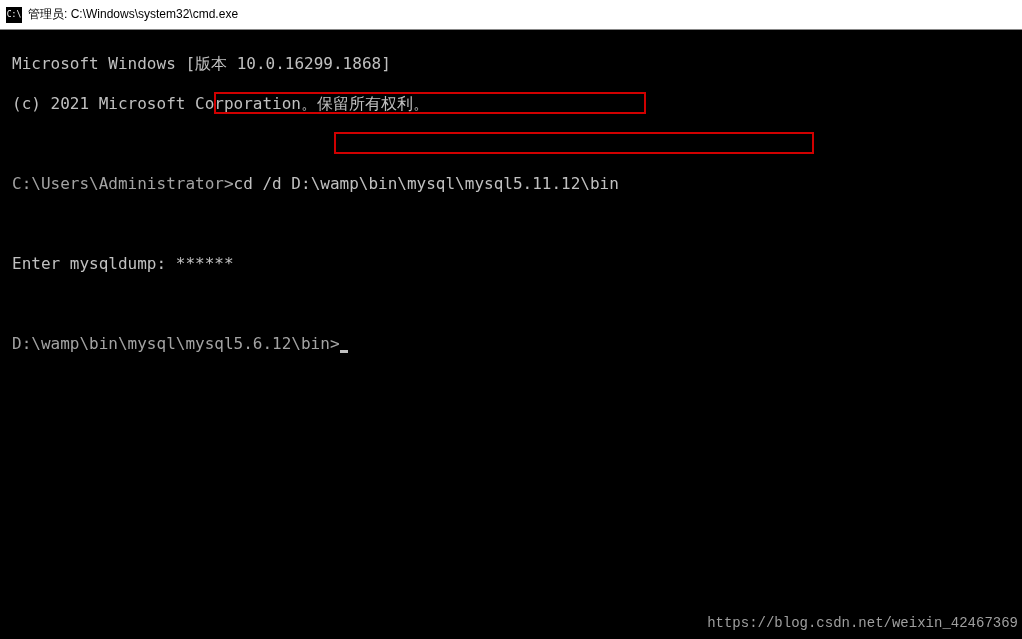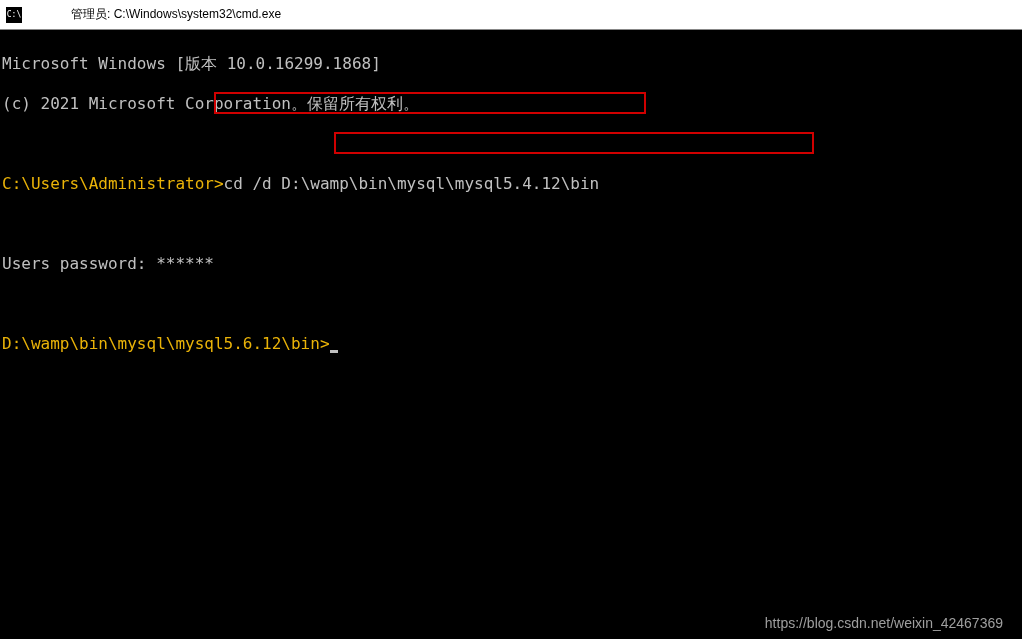--- a/index.html
+++ b/index.html
@@ -32,79 +32,78 @@
       justify-content: center;
       margin-right: 6px;
       font-size: 8px;
       color: #fff;
       font-family: monospace;
     }
     .titlebar-text {
       font-size: 12px;
       color: #000;
       font-family: "Microsoft YaHei", "SimSun", sans-serif;
-      margin-left: 43px;
     }
     .terminal {
       background: #000;
       color: #c0c0c0;
       font-size: 16px;
       line-height: 20px;
-      padding: 4px 2px;
+      padding: 4px 12px;
       font-family: "SimSun", "Consolas", monospace;
       white-space: pre;
       position: relative;
       height: calc(100% - 30px);
     }
     .line {
       display: block;
       height: 20px;
       position: relative;
     }
     .prompt {
-      color: #eab308;
+      color: #a3a3a3;
     }
     .highlight-box {
       border: 2px solid #d00000;
       position: absolute;
       pointer-events: none;
     }
     .cursor {
       display: inline-block;
       width: 8px;
       height: 3px;
       background: #c0c0c0;
       vertical-align: bottom;
       margin-bottom: 1px;
     }
     .watermark {
       position: absolute;
       bottom: 8px;
-      right: 19px;
+      right: 4px;
       color: #bbb;
       font-size: 14px;
-      font-family: Liberation Sans, sans-serif;
+      font-family: Liberation Mono, monospace;
       opacity: 0.85;
     }
   </style>
 </head>
 <body>
 
 <div class="titlebar">
   <span class="titlebar-icon">C:\</span>
   <span class="titlebar-text">管理员: C:\Windows\system32\cmd.exe</span>
 </div>
 
 <div class="terminal">
 <span class="line">Microsoft Windows [版本 10.0.16299.1868]</span>
 <span class="line">(c) 2021 Microsoft Corporation。保留所有权利。</span>
 <span class="line"></span>
-<span class="line"><span class="prompt">C:\Users\Administrator&gt;</span><span>cd /d D:\wamp\bin\mysql\mysql5.4.12\bin</span></span>
+<span class="line"><span class="prompt">C:\Users\Administrator&gt;</span><span>cd /d D:\wamp\bin\mysql\mysql5.11.12\bin</span></span>
 <span class="line"></span>
-<span class="line"><span>Users password: </span><span>******</span></span>
+<span class="line"><span>Enter mysqldump: </span><span>******</span></span>
 <span class="line"></span>
 <span class="line"><span class="prompt">D:\wamp\bin\mysql\mysql5.6.12\bin&gt;</span><span class="cursor"></span></span>
 
 <div class="highlight-box" style="left:214px; top:62px; width:432px; height:22px;"></div>
 <div class="highlight-box" style="left:334px; top:102px; width:480px; height:22px;"></div>
 </div>
 
 <div class="watermark">https://blog.csdn.net/weixin_42467369</div>
 
 </body></html>

